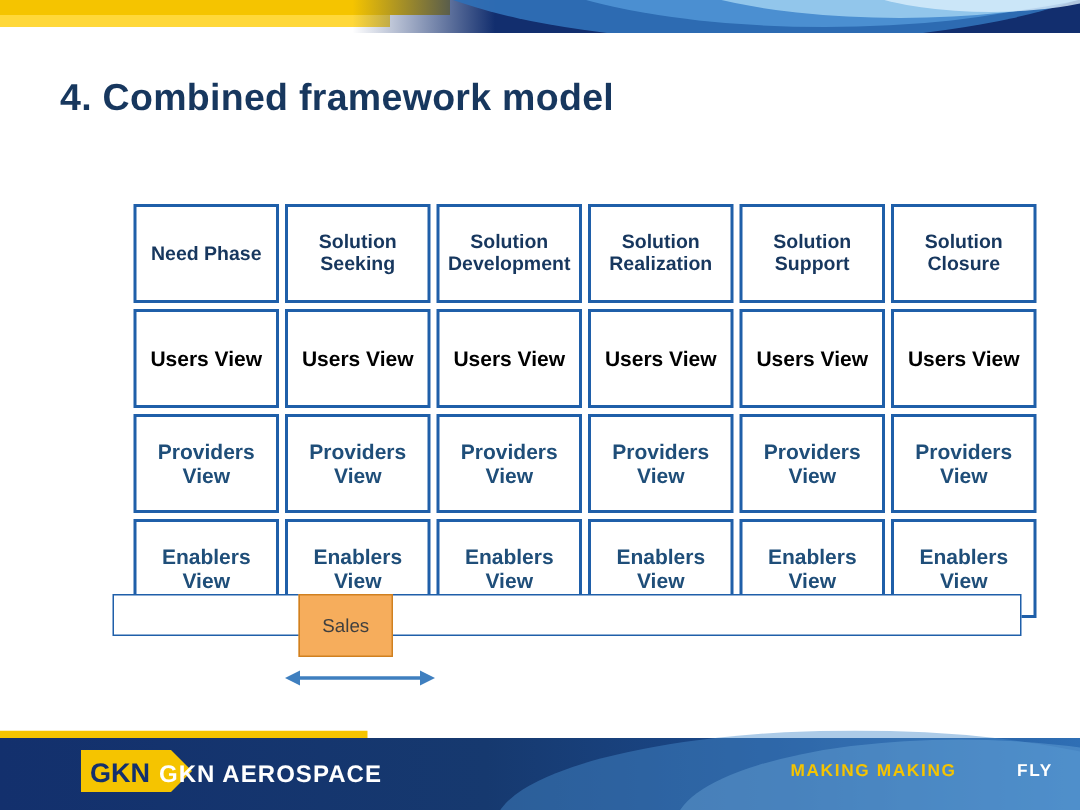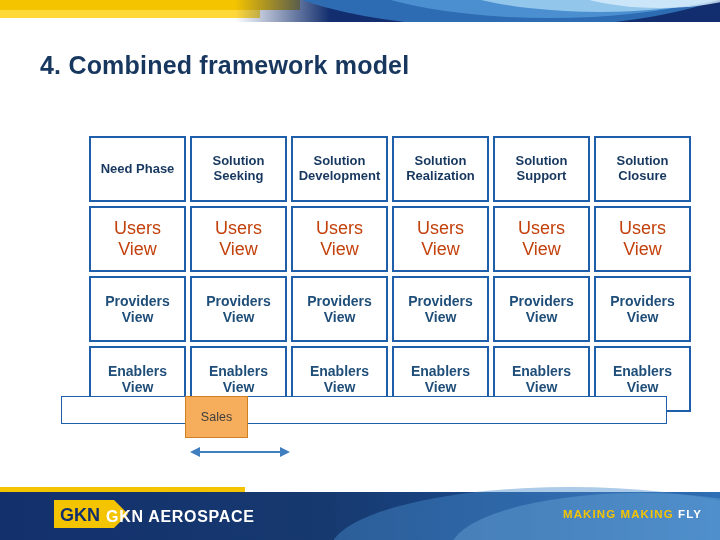--- a/index.html
+++ b/index.html
@@ -115,35 +115,35 @@
     text-align: center;
     line-height: 1.15;
     color: #17375e;
     padding: 2px;
   }
   .row-header .cell {
     font-size: 13px;
     font-weight: bold;
   }
   .row-users .cell {
-    font-size: 18px;
-    font-weight: normal;
-    color: #c2410c;
+    font-size: 14px;
+    font-weight: bold;
+    color: #000000;
   }
   .row-providers .cell,
   .row-enablers .cell {
     font-size: 14px;
     font-weight: bold;
     color: #1f4e79;
   }
 
   
   .sales-row {
     position: absolute;
-    left: 61px;
+    left: 75px;
     top: 396px;
     width: 498px;
     height: 40px;
     padding-left: 24px;
   }
   .sales-bar {
     position: absolute;
     left: 0; top: 0;
     width: 606px;
     height: 28px;
@@ -236,21 +236,21 @@
   .tagline {
     position: absolute;
     right: 18px;
     top: 21px;
     font-size: 11.5px;
     font-weight: bold;
     letter-spacing: 1.1px;
     white-space: nowrap;
   }
   .tagline .t1 { color: #f5c400; }
-  .tagline .t2 { color: #ffffff; }
+  .tagline .t2 { color: #ffffff; margin-left: 36px; }
 </style>
 </head>
 <body>
 
 <div class="top-banner">
   <div class="tb-yellow"></div>
   <div class="tb-yellow2"></div>
   <div class="tb-navy"></div>
   <div class="tb-swoosh1"></div>
   <div class="tb-swoosh2"></div>

